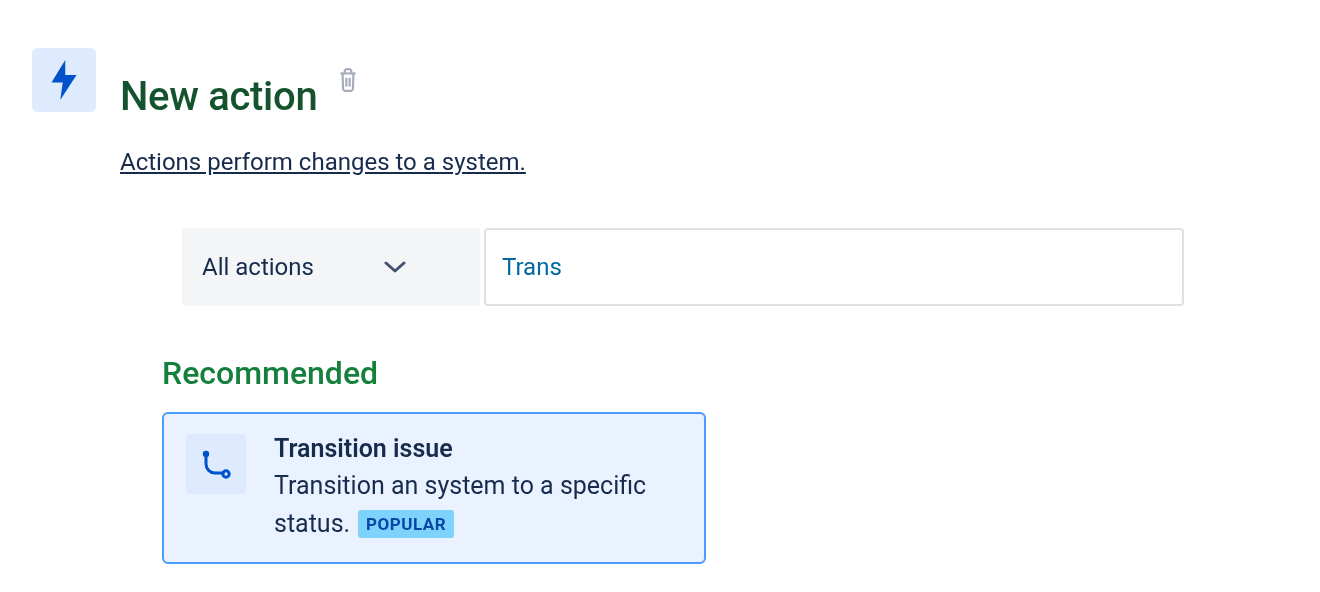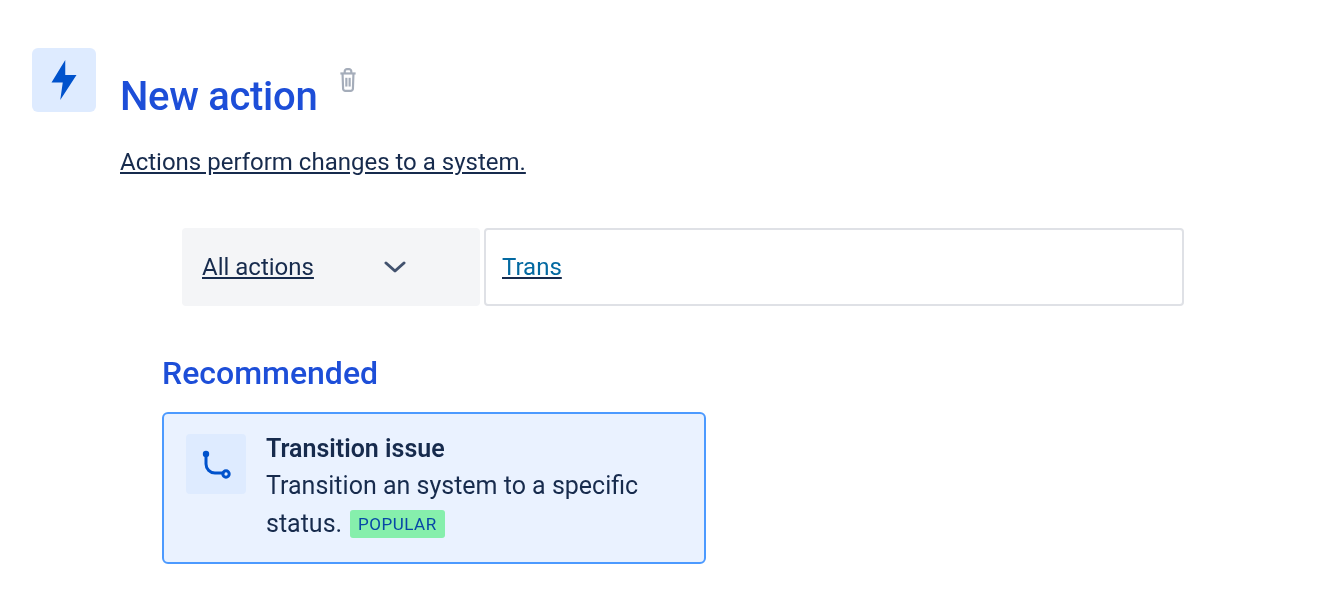--- a/index.html
+++ b/index.html
@@ -31,21 +31,21 @@
     flex-shrink: 0;
   }
   .title-row {
     display: flex;
     align-items: center;
     gap: 16px;
   }
   .page-title {
     font-size: 40px;
     font-weight: 500;
-    color: #1d4ed8;
+    color: #14532d;
     letter-spacing: -0.3px;
     margin-top: 33px;
   }
   .delete-icon {
     color: #A5ADBA;
     cursor: pointer;
     padding: 4px;
     display: flex;
   }
   .subtitle {
@@ -55,21 +55,20 @@
     color: #172B4D;
     font-weight: 400;
     text-decoration: underline;
   }
   .filter-row {
     margin-left: 150px;
     margin-top: 52px;
     display: flex;
     align-items: stretch;
     gap: 4px;
-    text-decoration: underline;
   }
   .dropdown {
     background: #F4F5F7;
     border: none;
     border-radius: 4px;
     padding: 0 20px;
     height: 78px;
     display: flex;
     align-items: center;
     gap: 70px;
@@ -98,32 +97,32 @@
     outline: none;
   }
   .search-input::placeholder {
     color: #7A869A;
   }
   .section-heading {
     margin-left: 130px;
     margin-top: 48px;
     font-size: 32px;
     font-weight: 500;
-    color: #1d4ed8;
+    color: #15803d;
   }
   .card {
     margin-left: 130px;
     margin-top: 20px;
     width: 544px;
     border: 2px solid #4C9AFF;
     background: #EAF2FF;
     border-radius: 6px;
     padding: 20px 22px;
     display: flex;
-    gap: 20px;
+    gap: 28px;
     cursor: pointer;
     justify-content: center;
   }
   .card-icon-box {
     width: 60px;
     height: 60px;
     background: #DEEBFF;
     border-radius: 4px;
     display: flex;
     align-items: center;
@@ -141,24 +140,24 @@
   }
   .card-desc {
     font-size: 25px;
     color: #172B4D;
     font-weight: 400;
     line-height: 1.5;
     display: inline;
   }
   .badge {
     display: inline-block;
-    background: #86efac;
+    background: #7dd3fc;
     color: #0747A6;
     font-size: 17px;
-    font-weight: 400;
+    font-weight: 700;
     letter-spacing: 0.5px;
     padding: 4px 8px;
     border-radius: 3px;
     vertical-align: 2px;
     margin-left: 4px;
   }
 </style>
 </head>
 <body>
 

